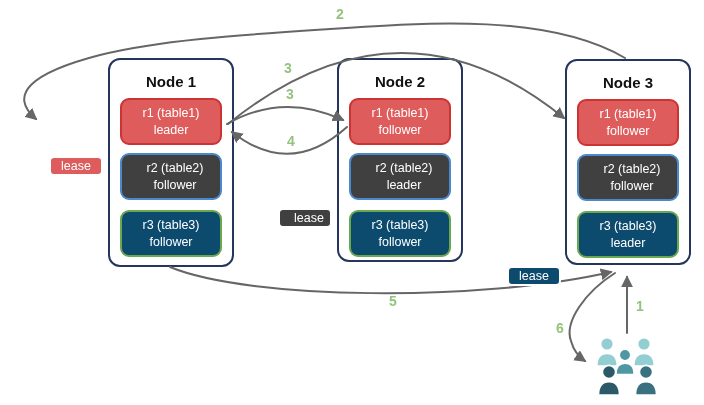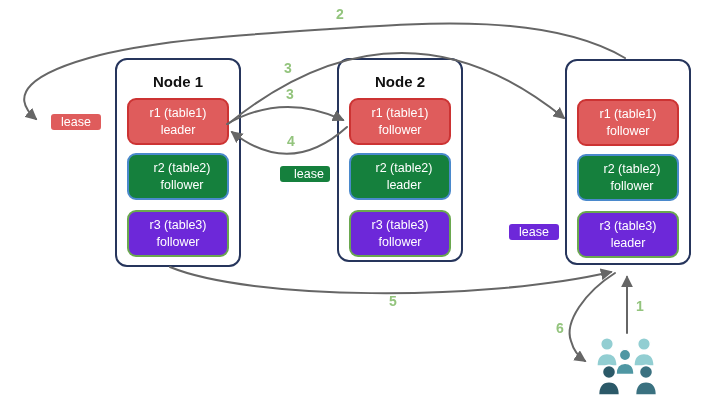--- a/index.html
+++ b/index.html
@@ -16,39 +16,39 @@
     font-size:15px;font-weight:bold;color:#111111;
   }
   .replica{
     position:absolute;left:10px;width:102px;height:47px;border-radius:9px;
     border:2px solid;box-sizing:border-box;color:#ffffff;font-size:12.5px;
     line-height:1.3;display:flex;flex-direction:column;align-items:center;justify-content:center;
     text-align:left;
   }
   .pos-r1{top:38px}.pos-r2{top:93px}.pos-r3{top:150px}
   .c-red{background:#df5c5c;border-color:#cc3333;}
-  .c-blue{background:#15803d;border-color:#4a89cc;padding-left:8px;}
-  .c-green{background:#6d28d9;border-color:#6aa84f;}
+  .c-blue{background:#404040;border-color:#4a89cc;padding-left:8px;}
+  .c-green{background:#0c4a6e;border-color:#6aa84f;}
   .lease{
     position:absolute;width:54px;height:20px;border-radius:5px;border:2px solid;
     box-sizing:border-box;color:#ffffff;font-size:12.5px;z-index:3;
-    display:flex;align-items:center;justify-content:center;
+    display:flex;align-items:center;justify-content:center;margin-top:44px;
   }
   .step{
     position:absolute;color:#93c47d;font-weight:bold;font-size:14px;z-index:3;
   }
   .arrows{position:absolute;left:0;top:0;z-index:2;pointer-events:none;}
   .arrow{stroke:#666666;stroke-width:2;fill:none;stroke-linecap:round;}
 </style>
 </head>
 <body>
 
 <div class="canvas">
 
-  <div class="node" style="left:115px;top:58px;height:209px">
+  <div class="node" style="left:108px;top:58px;height:209px">
     <div class="node-title">Node 1</div>
     <div class="replica c-red pos-r1">
       <span>r1 (table1)</span>
       <span>leader</span>
     </div>
     <div class="replica c-blue pos-r2">
       <span>r2 (table2)</span>
       <span>follower</span>
     </div>
     <div class="replica c-green pos-r3">
@@ -67,20 +67,21 @@
       <span>r2 (table2)</span>
       <span>leader</span>
     </div>
     <div class="replica c-green pos-r3">
       <span>r3 (table3)</span>
       <span>follower</span>
     </div>
   </div>
 
   <div class="node" style="left:565px;top:59px;height:206px">
+    <div class="node-title">Node 3</div>
     <div class="replica c-red pos-r1">
       <span>r1 (table1)</span>
       <span>follower</span>
     </div>
     <div class="replica c-blue pos-r2">
       <span>r2 (table2)</span>
       <span>follower</span>
     </div>
     <div class="replica c-green pos-r3">
       <span>r3 (table3)</span>

